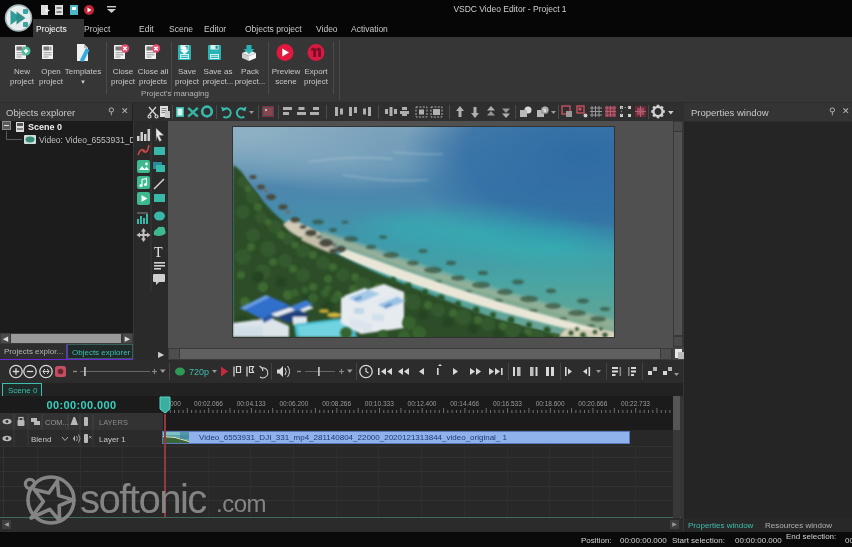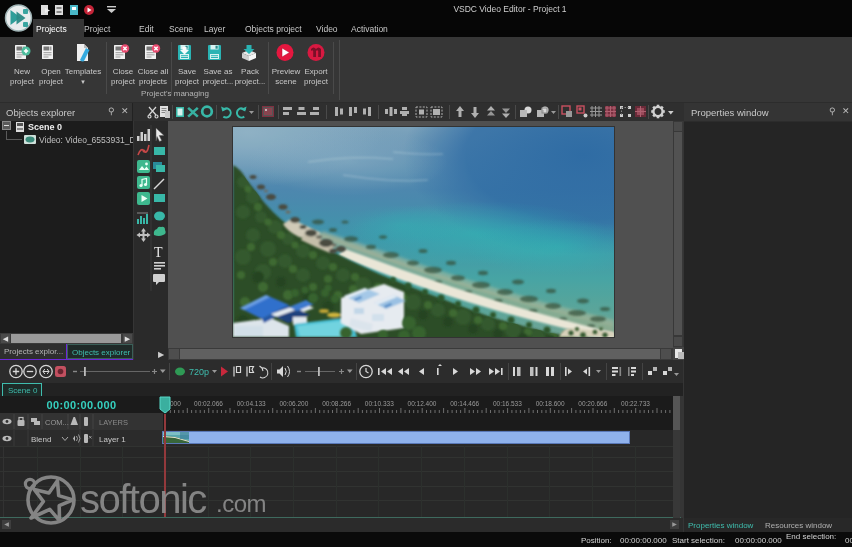--- a/index.html
+++ b/index.html
@@ -37,21 +37,21 @@
     <path d="M66 4 l4.5 4 4.5 -4 Z" fill="#ccc"></path>
 </svg>
 
 
 <div class="a" style="left:33px;top:19px;width:51px;height:18px;background:#363636"></div>
 <div class="a" style="left:0;top:24px;width:852px;height:12px;font-size:8.5px;color:#c9c9c9">
  <span class="a" style="left:36px;color:#fff">Projects</span>
  <span class="a" style="left:84px">Project</span>
  <span class="a" style="left:139px">Edit</span>
  <span class="a" style="left:169px">Scene</span>
- <span class="a" style="left:204px">Layer</span>
+ <span class="a" style="left:204px">Editor</span>
  <span class="a" style="left:245px">Objects project</span>
  <span class="a" style="left:316px">Video</span>
  <span class="a" style="left:351px">Activation</span>
 </div>
 
 
 <div class="a" style="left:0;top:37px;width:852px;height:66px;background:#363636;border-bottom:1px solid #2c2c2c"></div>
 <div class="a" style="left:339px;top:40px;width:1px;height:60px;background:#4a4a4a"></div>
 <div class="a" style="left:106px;top:42px;width:1px;height:52px;background:#4a4a4a"></div>
 <div class="a" style="left:171px;top:42px;width:1px;height:52px;background:#4a4a4a"></div>
@@ -955,20 +955,21 @@
 </svg>
 
 <div class="a" style="left:162px;top:431px;width:468px;height:13px;background:#8fb2ec;border:1px solid #5a79b8">
  <svg class="a" style="left:0;top:0" width="26" height="11">
       <rect width="26" height="11" fill="#58a8ae"></rect>
       <rect x="0" y="0" width="26" height="3" fill="#7ec0c4"></rect>
       <path d="M0 4 L12 5 L26 9 L26 11 L0 11 Z" fill="#38663a"></path>
       <path d="M0 4 L12 5 L26 9 L26 10 L12 6 L0 5 Z" fill="#e8e4d0"></path>
       <rect x="17" y="0" width="9" height="7" fill="#3a7a9a" opacity="0.6"></rect>
     </svg>
+ <span class="a" style="left:36px;top:1px;font-size:8px;color:#1c3a70;white-space:nowrap">Video_6553931_DJI_331_mp4_281140804_22000_2020121313844_video_original_ 1</span>
 </div>
 
 
 
 
 
 
 
 
 

